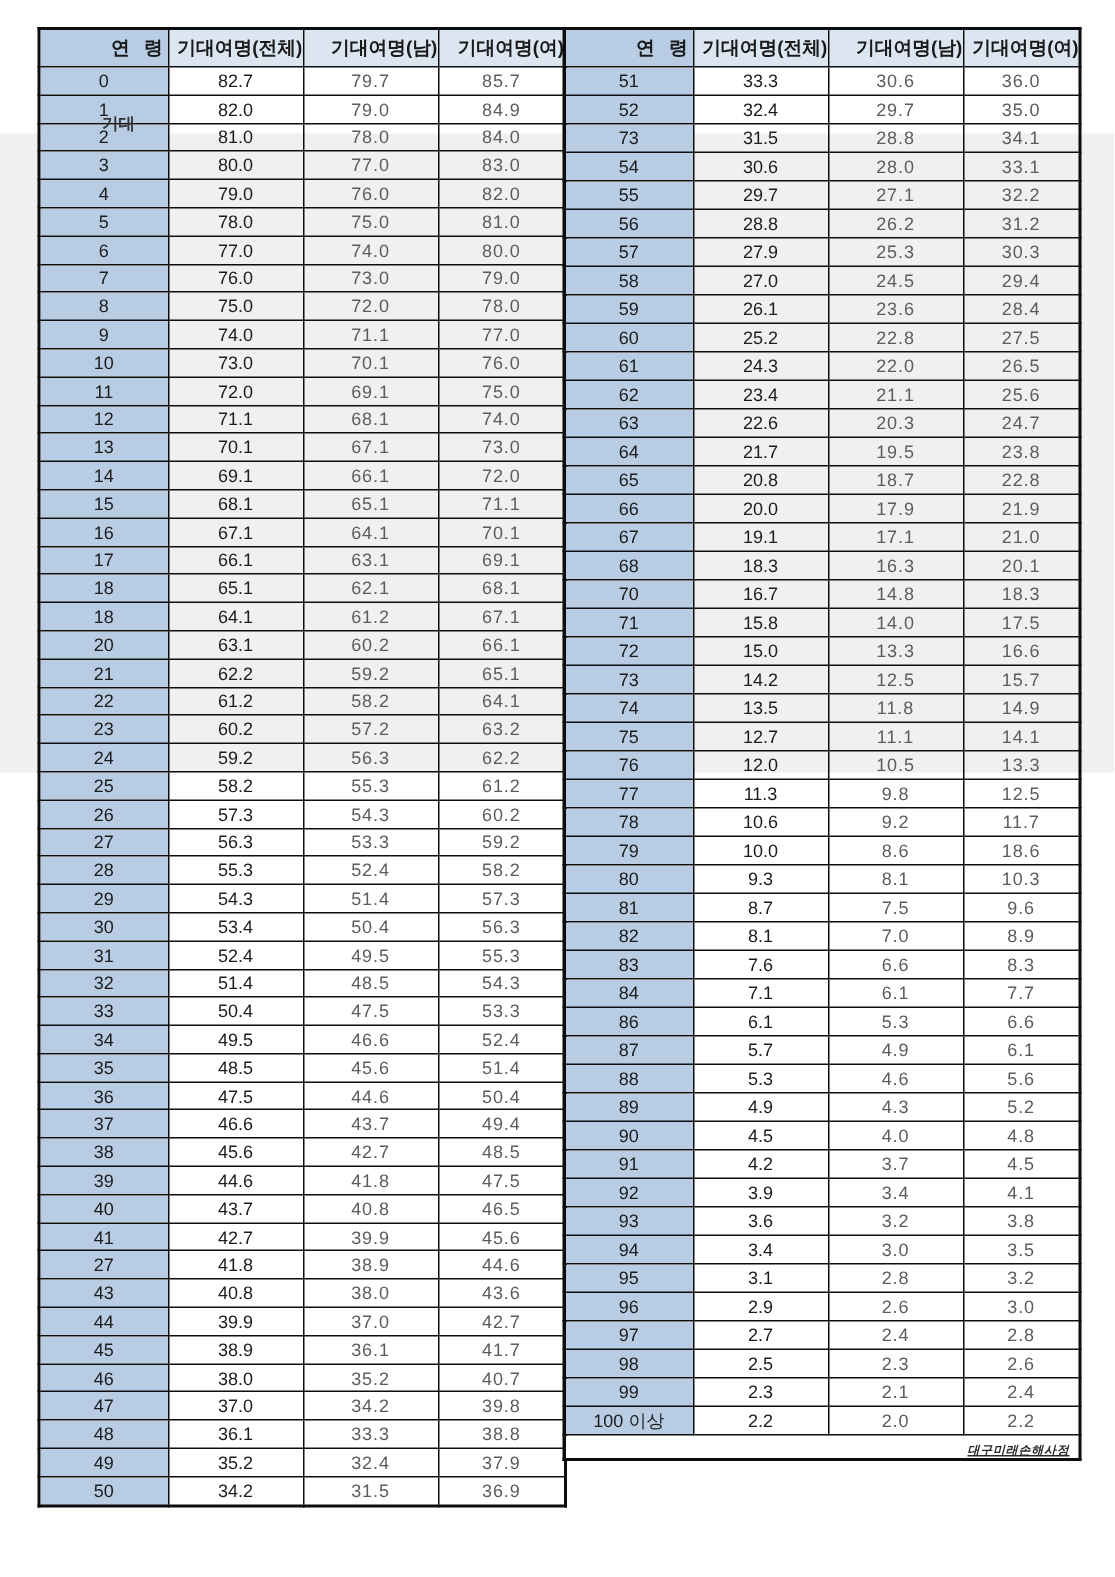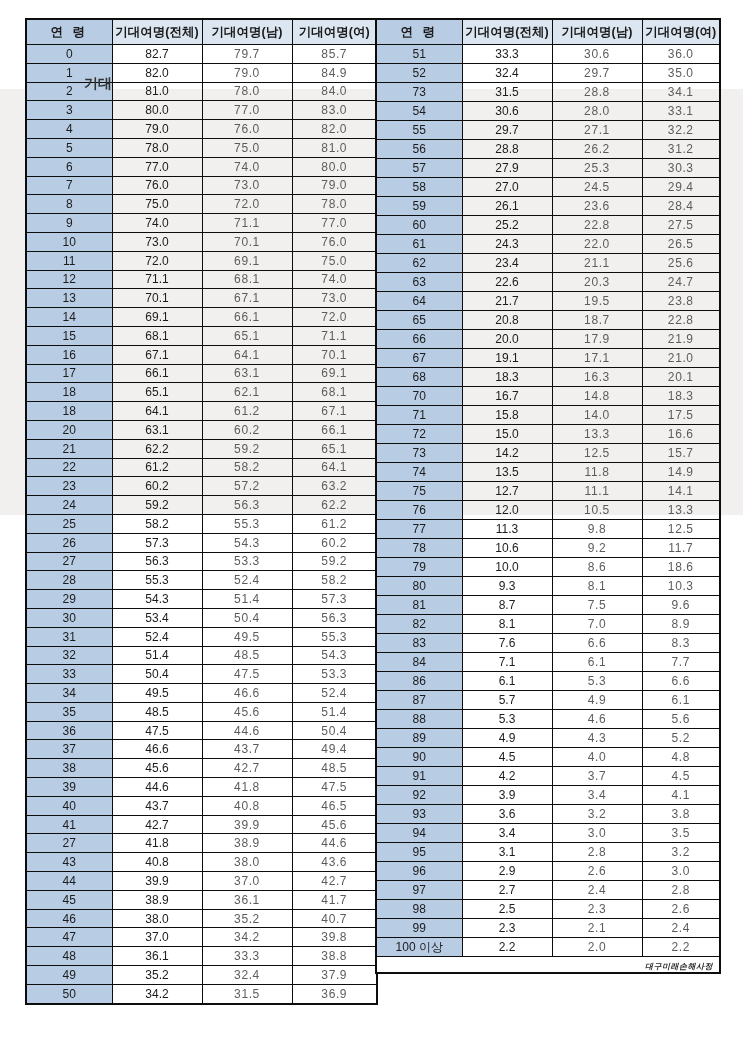--- a/index.html
+++ b/index.html
@@ -33,20 +33,21 @@
     vertical-align: middle;
     overflow: hidden;
     white-space: nowrap;
   }
   table.life th {
     height: 24px;
     font-size: 12.5px;
     font-weight: bold;
     color: #1a1a1a;
     background: #dce6f1;
+    text-align: right;
   }
   table.life th.c0 { background: #b8cce4; letter-spacing: 3px; }
   table.life td { font-size: 12px; color: #1a1a1a; background: transparent; }
   #left-table  td { height: 17.8px; }
   #right-table td { height: 18.0px; }
   table.life td.c0 { background: #b8cce4; color: #1c1c1c; }
   table.life td.c1 { color: #1c1c1c; }
   table.life td.c2, table.life td.c3 { color: #5c5c5c; letter-spacing: 0.6px; }
   #right-table tfoot td {
     height: 15px;
@@ -54,25 +55,26 @@
     padding-right: 6px;
     background: #ffffff;
   }
   .wm {
     font-family: "DejaVu Serif", serif;
     font-style: italic;
     font-weight: bold;
     font-size: 8px;
     color: #2a2a2a;
     letter-spacing: 0.5px;
+    text-decoration: underline;
   }
   .stray {
     position: absolute;
-    left: 84px; top: 75px;
-    font-size: 14px;
+    left: 68px; top: 75px;
+    font-size: 11px;
     font-weight: bold;
     color: #333333;
   }
 </style>
 </head>
 <body>
 
 <div class="page">
   <div class="band"></div>
 

